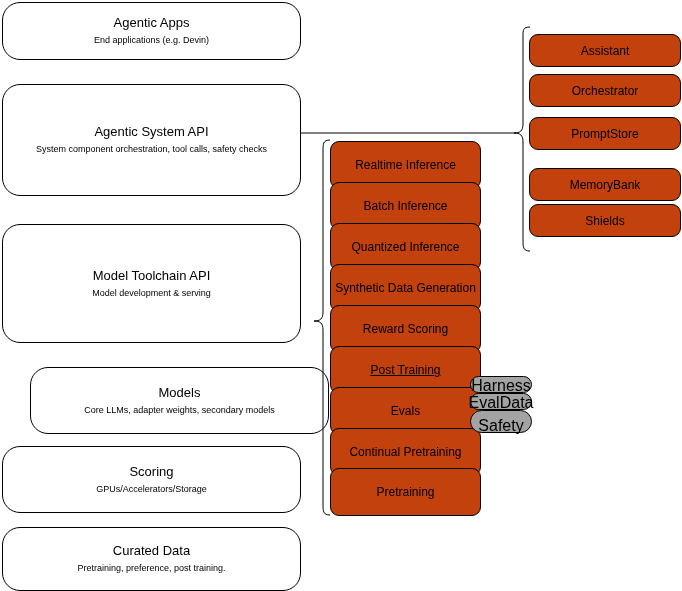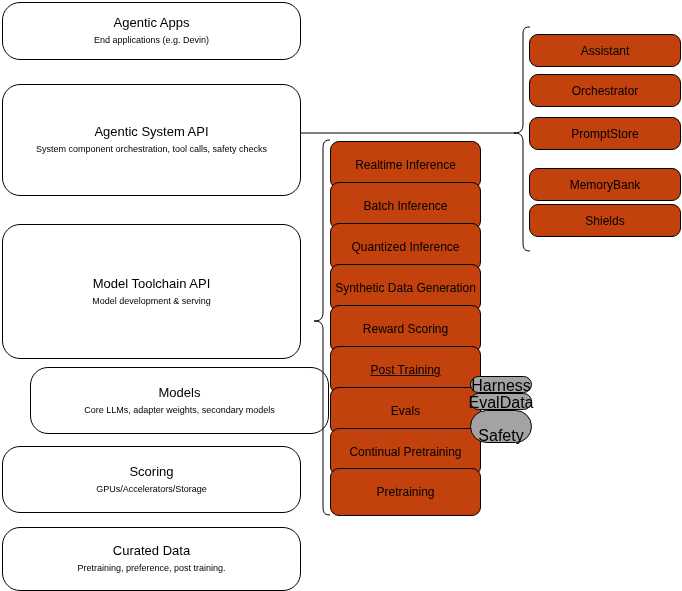--- a/index.html
+++ b/index.html
@@ -126,21 +126,21 @@
   <div class="box layer-box" style="top:2px; height:58px;">
     <div class="title">Agentic Apps</div>
     <div class="subtitle">End applications (e.g. Devin)</div>
   </div>
 
   <div class="box layer-box" style="top:84px; height:112px;">
     <div class="title">Agentic System API</div>
     <div class="subtitle">System component orchestration, tool calls, safety checks</div>
   </div>
 
-  <div class="box layer-box" style="top:224px; height:135px;">
+  <div class="box layer-box" style="top:224px; height:119px;">
     <div class="title">Model Toolchain API</div>
     <div class="subtitle">Model development &amp; serving</div>
   </div>
 
   <div class="box layer-box" style="top:367px; height:67px;margin-left:28px;">
     <div class="title">Models</div>
     <div class="subtitle">Core LLMs, adapter weights, secondary models</div>
   </div>
 
   <div class="box layer-box" style="top:446px; height:67px;">
@@ -180,21 +180,21 @@
   <div class="chip mid-chip" style="top:468px;">
     <span>Pretraining</span>
   </div>
 
   <div class="pill" style="left:470px; top:376px; width:62px; height:17px;">
     <span>Harness</span>
   </div>
   <div class="pill" style="left:470px; top:393px; width:62px; height:17px;">
     <span>EvalData</span>
   </div>
-  <div class="pill" style="left:470px; top:410px; width:62px; height:33px;">
+  <div class="pill" style="left:470px; top:410px; width:62px; height:23px;">
     <span>Safety</span>
   </div>
 
   <div class="chip right-chip" style="top:34px;">
     <span>Assistant</span>
   </div>
   <div class="chip right-chip" style="top:74px;">
     <span>Orchestrator</span>
   </div>
   <div class="chip right-chip" style="top:117px;">

